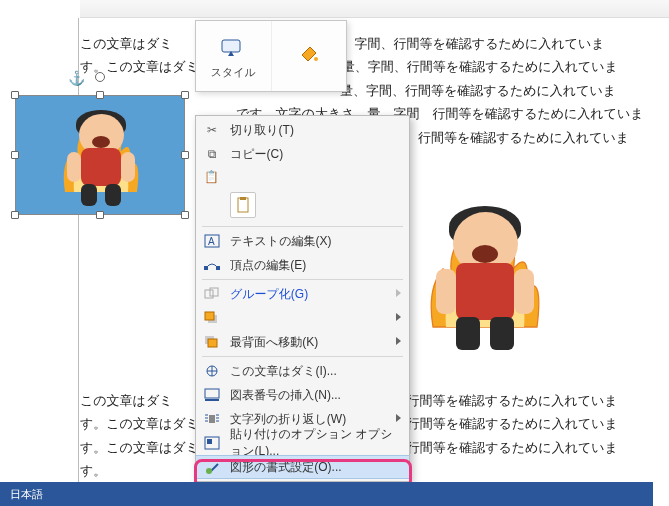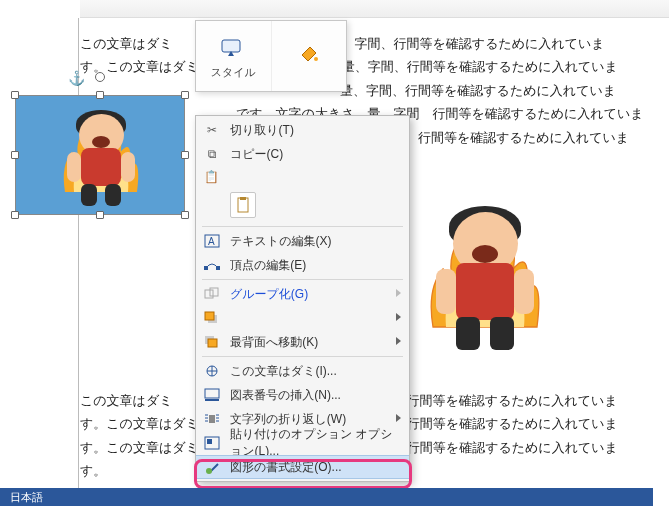--- a/index.html
+++ b/index.html
@@ -162,21 +162,21 @@
     border: 3px solid #e6397f;
     border-radius: 8px;
     pointer-events: none;
   }
   .ctx .row.highlight {
     background: #cfe2f7;
     border-top: 1px solid #a7c7e7;
     border-bottom: 1px solid #a7c7e7;
   }
   .statusbar {
-    position:absolute; left:0; bottom:0; right:16px; height:18px;
+    position:absolute; left:0; bottom:0; right:16px; height:24px;
     background:#2b579a; color:#fff; font-size:11px;
     display:flex; align-items:center; padding-left:10px;
   }
   .anchor {
     position:absolute; left:68px; top:70px; font-size:14px; color:#666;
   }
 </style>
 </head>
 <body>
 

